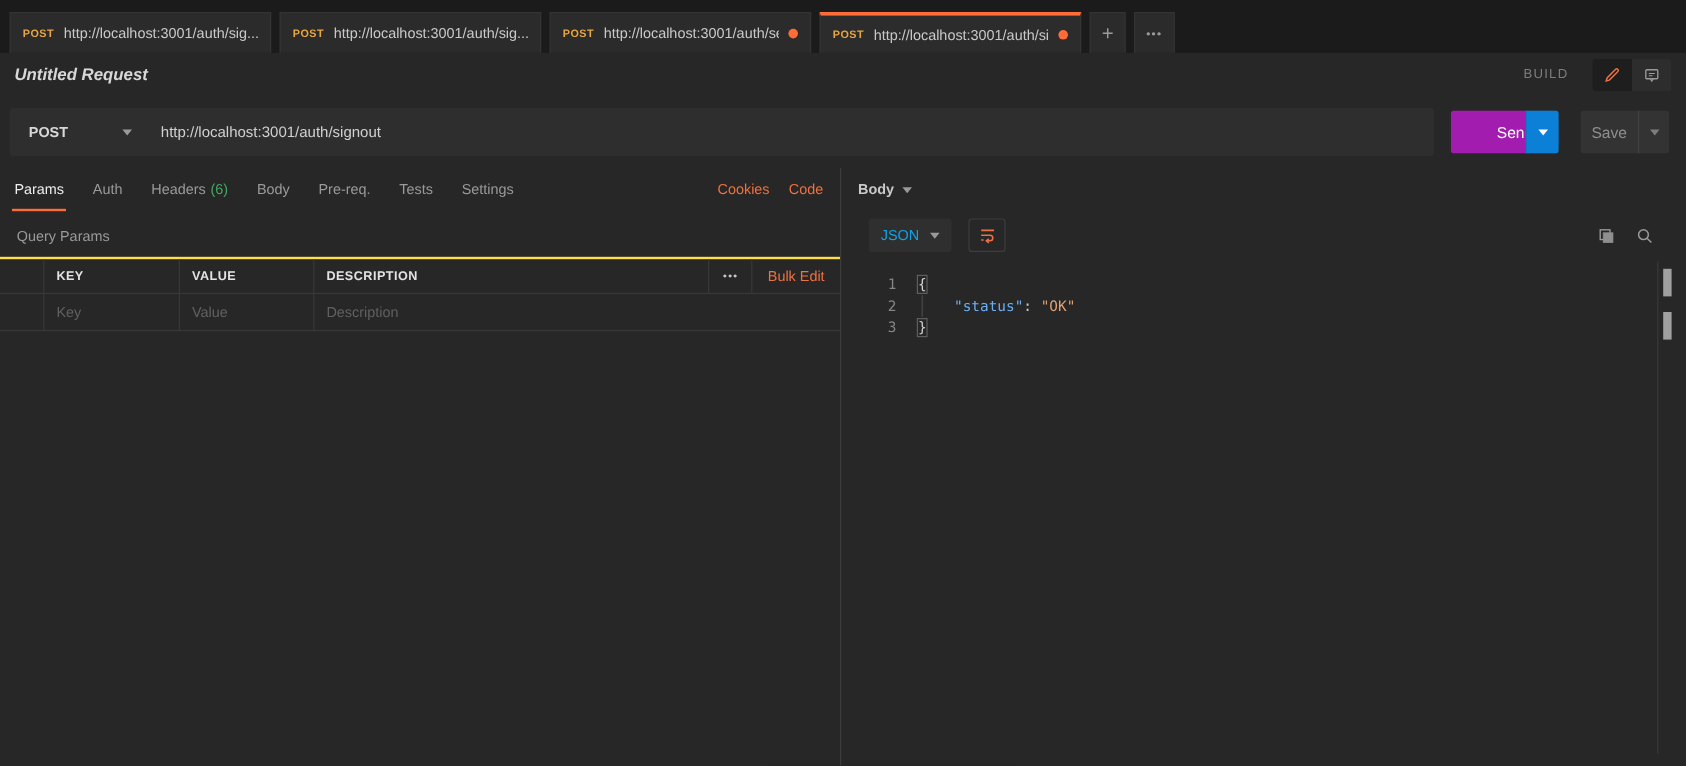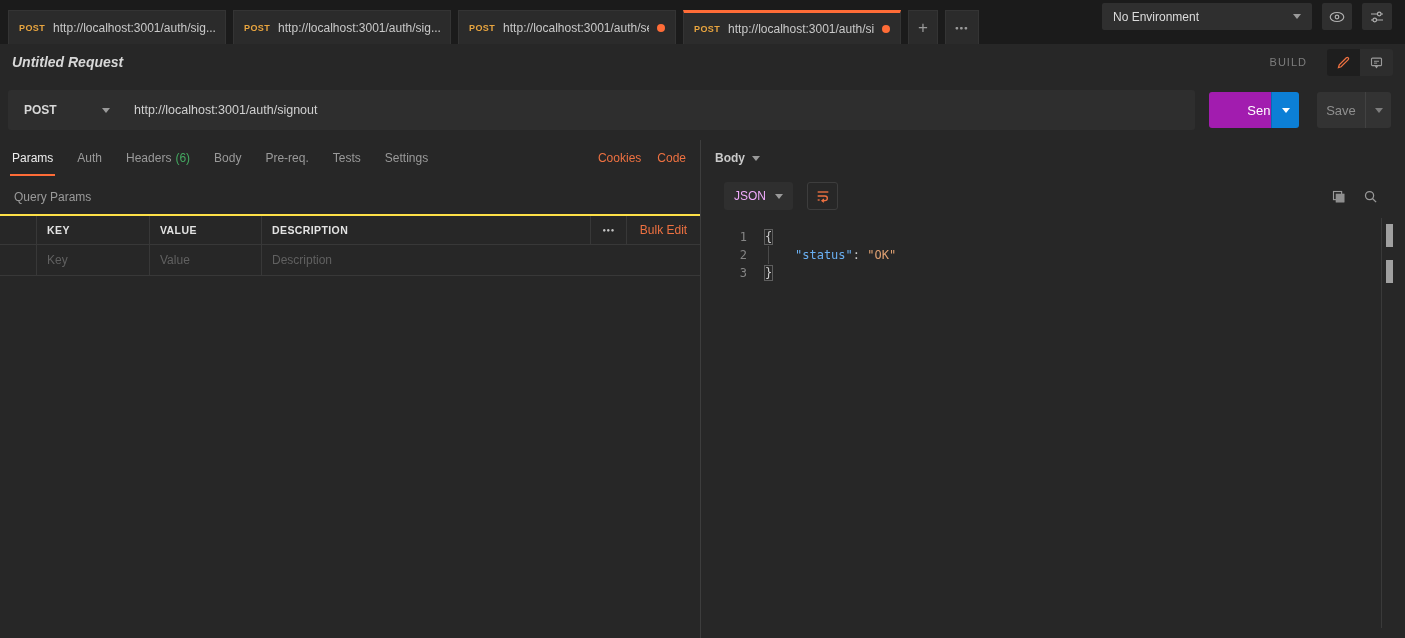--- a/index.html
+++ b/index.html
@@ -103,21 +103,21 @@
   .save-resp .caret { border-top-color:#ee7141; }
 
   .resp-toolbar { height:40px; display:flex; align-items:center; padding:0 10px; }
   .segmented { display:flex; height:28px; border:1px solid #3d3d3d; border-radius:3px; background:#2c2c2c; }
   .seg { padding:0 16px; font-size:12px; color:#9a9a9a; display:flex; align-items:center;
          border-right:1px solid #373737; cursor:pointer; }
   .seg:last-child { border-right:none; }
   .seg.active { color:#ededed; }
   .fmt-select { height:28px; margin-left:13px; padding:0 10px; background:#2f2f2f; border-radius:3px;
                 display:flex; align-items:center; gap:9px; cursor:pointer; }
-  .fmt-select span { font-size:12px; color:#f0abfc; }
+  .fmt-select span { font-size:12px; color:#0ea5e9; }
   .wrap-btn { width:31px; height:28px; margin-left:14px; border:1px solid #3d3d3d; border-radius:3px;
               display:flex; align-items:center; justify-content:center; cursor:pointer; }
   .tb-spacer { flex:1; }
   .tb-icon { margin-right:17px; cursor:pointer; display:flex; align-items:center; }
 
   
   .code { font-family:"DejaVu Sans Mono", monospace; font-size:12px; padding-top:12px; position:relative; }
   .code-line { display:flex; height:18px; line-height:18px; }
   .ln { width:46px; text-align:right; color:#858585; flex:none; }
   .lc { padding-left:18px; white-space:pre; color:#c9c9c9; }
@@ -159,39 +159,20 @@
       <span class="url">http://localhost:3001/auth/sig...</span>
       <span class="dot"></span>
     </div>
     <div class="tabbtn plus">
       <span>+</span>
     </div>
     <div class="tabbtn more">
       <span style="transform:scale(.7);color:#9a9a9a;">●●●</span>
     </div>
   </div>
-  <div class="envzone">
-    <div class="env-select">
-      <span>No Environment</span>
-      <span class="caret"></span>
-    </div>
-    <div class="icon-btn">
-      <svg width="18" height="18" viewBox="0 0 24 24">
-        <ellipse cx="12" cy="12" rx="9" ry="6" fill="none" stroke="#b0b0b0" stroke-width="1.6"></ellipse>
-        <circle cx="12" cy="12" r="2.4" fill="none" stroke="#b0b0b0" stroke-width="1.6"></circle>
-      </svg>
-    </div>
-    <div class="icon-btn">
-      <svg width="18" height="18" viewBox="0 0 24 24">
-        <path d="M4 8h16 M4 16h16" stroke="#b0b0b0" stroke-width="1.6" fill="none"></path>
-        <circle cx="15" cy="8" r="2.4" fill="#2f2f2f" stroke="#b0b0b0" stroke-width="1.6"></circle>
-        <circle cx="9" cy="16" r="2.4" fill="#2f2f2f" stroke="#b0b0b0" stroke-width="1.6"></circle>
-      </svg>
-    </div>
-  </div>
 </div>
 
 <div class="title-row">
   <div class="req-title">Untitled Request</div>
   <div class="title-right">
     <span class="build-label">BUILD</span>
     <div class="mode-group">
       <div class="mode-btn edit">
         <svg width="15" height="15" viewBox="0 0 24 24">
           <path d="M4 20l1.2-4.2L16.6 4.4a2 2 0 0 1 2.8 0l.2.2a2 2 0 0 1 0 2.8L8.2 18.8 4 20z" fill="none" stroke="#ee7141" stroke-width="2"></path>

